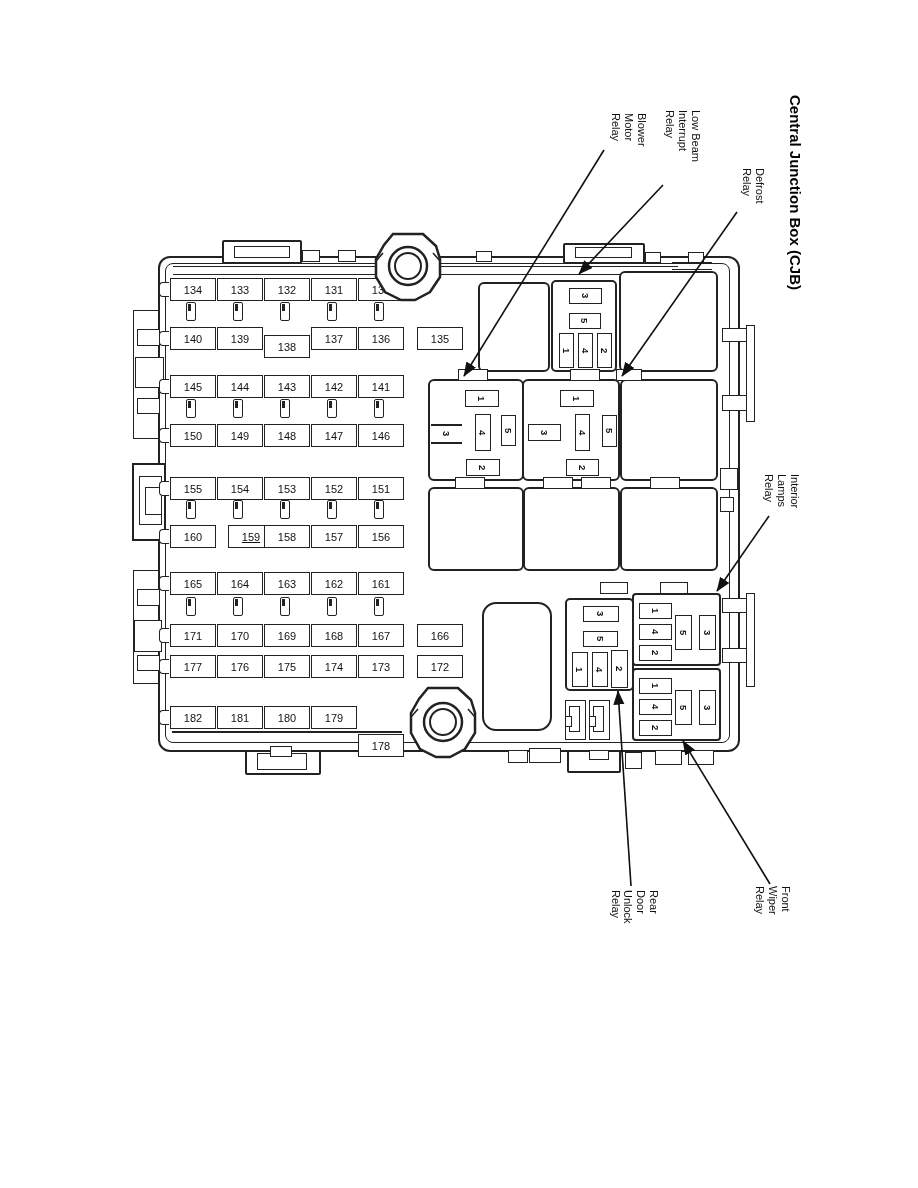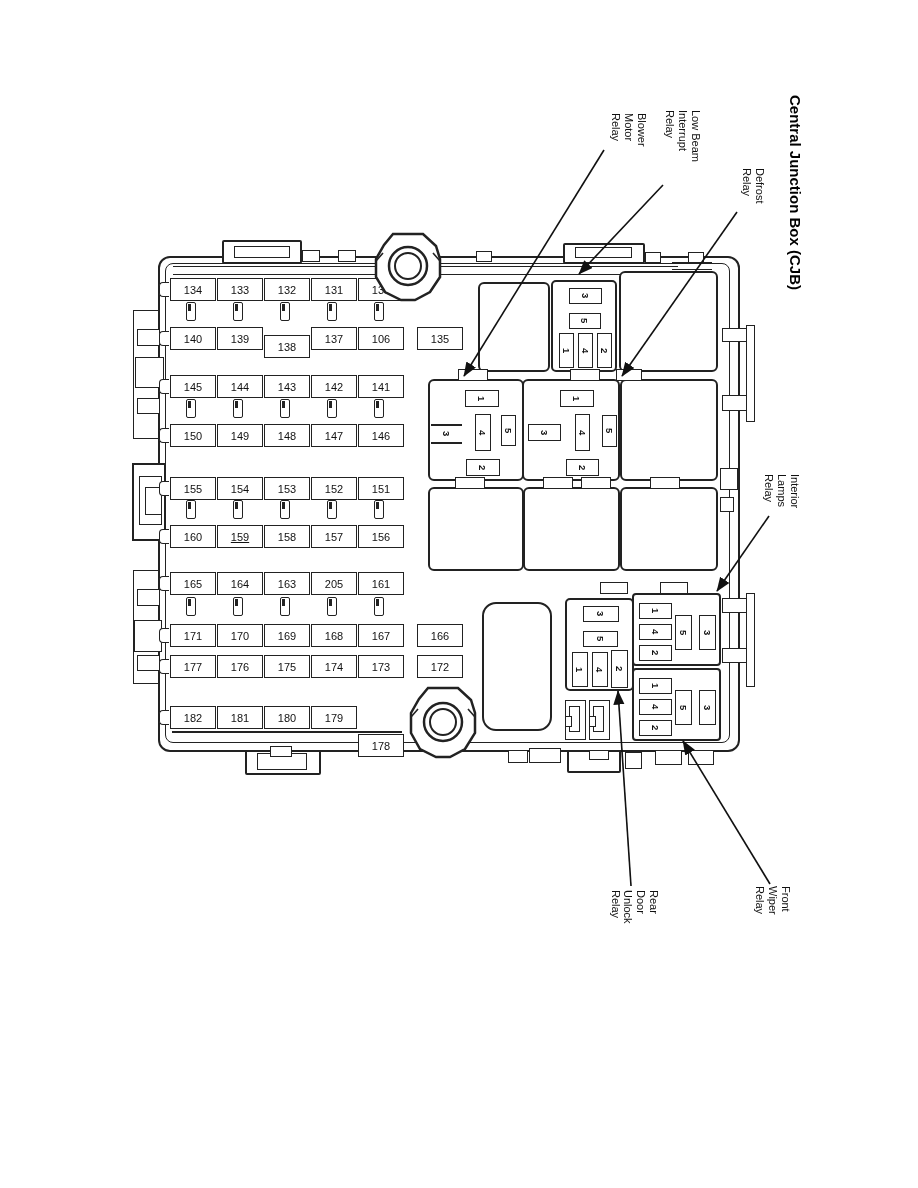--- a/index.html
+++ b/index.html
@@ -102,21 +102,21 @@
         <i></i>
       </div>
       <div class="minifuse" style="left: 374px; top: 302px;">
         <i></i>
       </div>
       <div class="rowcap" style="left: 159px; top: 282px;"></div>
       <div class="fuse" style="left: 170px; top: 327px;">140</div>
       <div class="fuse" style="left: 217px; top: 327px;">139</div>
       <div class="fuse" style="left: 264px; top: 327px; margin-top: 8px;">138</div>
       <div class="fuse" style="left: 311px; top: 327px;">137</div>
-      <div class="fuse" style="left: 358px; top: 327px;">106</div>
+      <div class="fuse" style="left: 358px; top: 327px;">136</div>
       <div class="fuse" style="left: 417px; top: 327px;">135</div>
       <div class="rowcap" style="left: 159px; top: 331px;"></div>
       <div class="fuse" style="left: 170px; top: 375px;">145</div>
       <div class="fuse" style="left: 217px; top: 375px;">144</div>
       <div class="fuse" style="left: 264px; top: 375px;">143</div>
       <div class="fuse" style="left: 311px; top: 375px;">142</div>
       <div class="fuse" style="left: 358px; top: 375px;">141</div>
       <div class="minifuse" style="left: 186px; top: 399px;">
         <i></i>
       </div>
@@ -154,29 +154,29 @@
         <i></i>
       </div>
       <div class="minifuse" style="left: 327px; top: 500px;">
         <i></i>
       </div>
       <div class="minifuse" style="left: 374px; top: 500px;">
         <i></i>
       </div>
       <div class="rowcap" style="left: 159px; top: 481px;"></div>
       <div class="fuse" style="left: 170px; top: 525px;">160</div>
-      <div class="fuse" style="left: 217px; top: 525px; text-decoration: underline;">159</div>
+      <div class="fuse" style="left: 228px; top: 525px; text-decoration: underline;">159</div>
       <div class="fuse" style="left: 264px; top: 525px;">158</div>
       <div class="fuse" style="left: 311px; top: 525px;">157</div>
       <div class="fuse" style="left: 358px; top: 525px;">156</div>
       <div class="rowcap" style="left: 159px; top: 529px;"></div>
       <div class="fuse" style="left: 170px; top: 572px;">165</div>
       <div class="fuse" style="left: 217px; top: 572px;">164</div>
       <div class="fuse" style="left: 264px; top: 572px;">163</div>
-      <div class="fuse" style="left: 311px; top: 572px;">205</div>
+      <div class="fuse" style="left: 311px; top: 572px;">162</div>
       <div class="fuse" style="left: 358px; top: 572px;">161</div>
       <div class="minifuse" style="left: 186px; top: 597px;">
         <i></i>
       </div>
       <div class="minifuse" style="left: 233px; top: 597px;">
         <i></i>
       </div>
       <div class="minifuse" style="left: 280px; top: 597px;">
         <i></i>
       </div>

